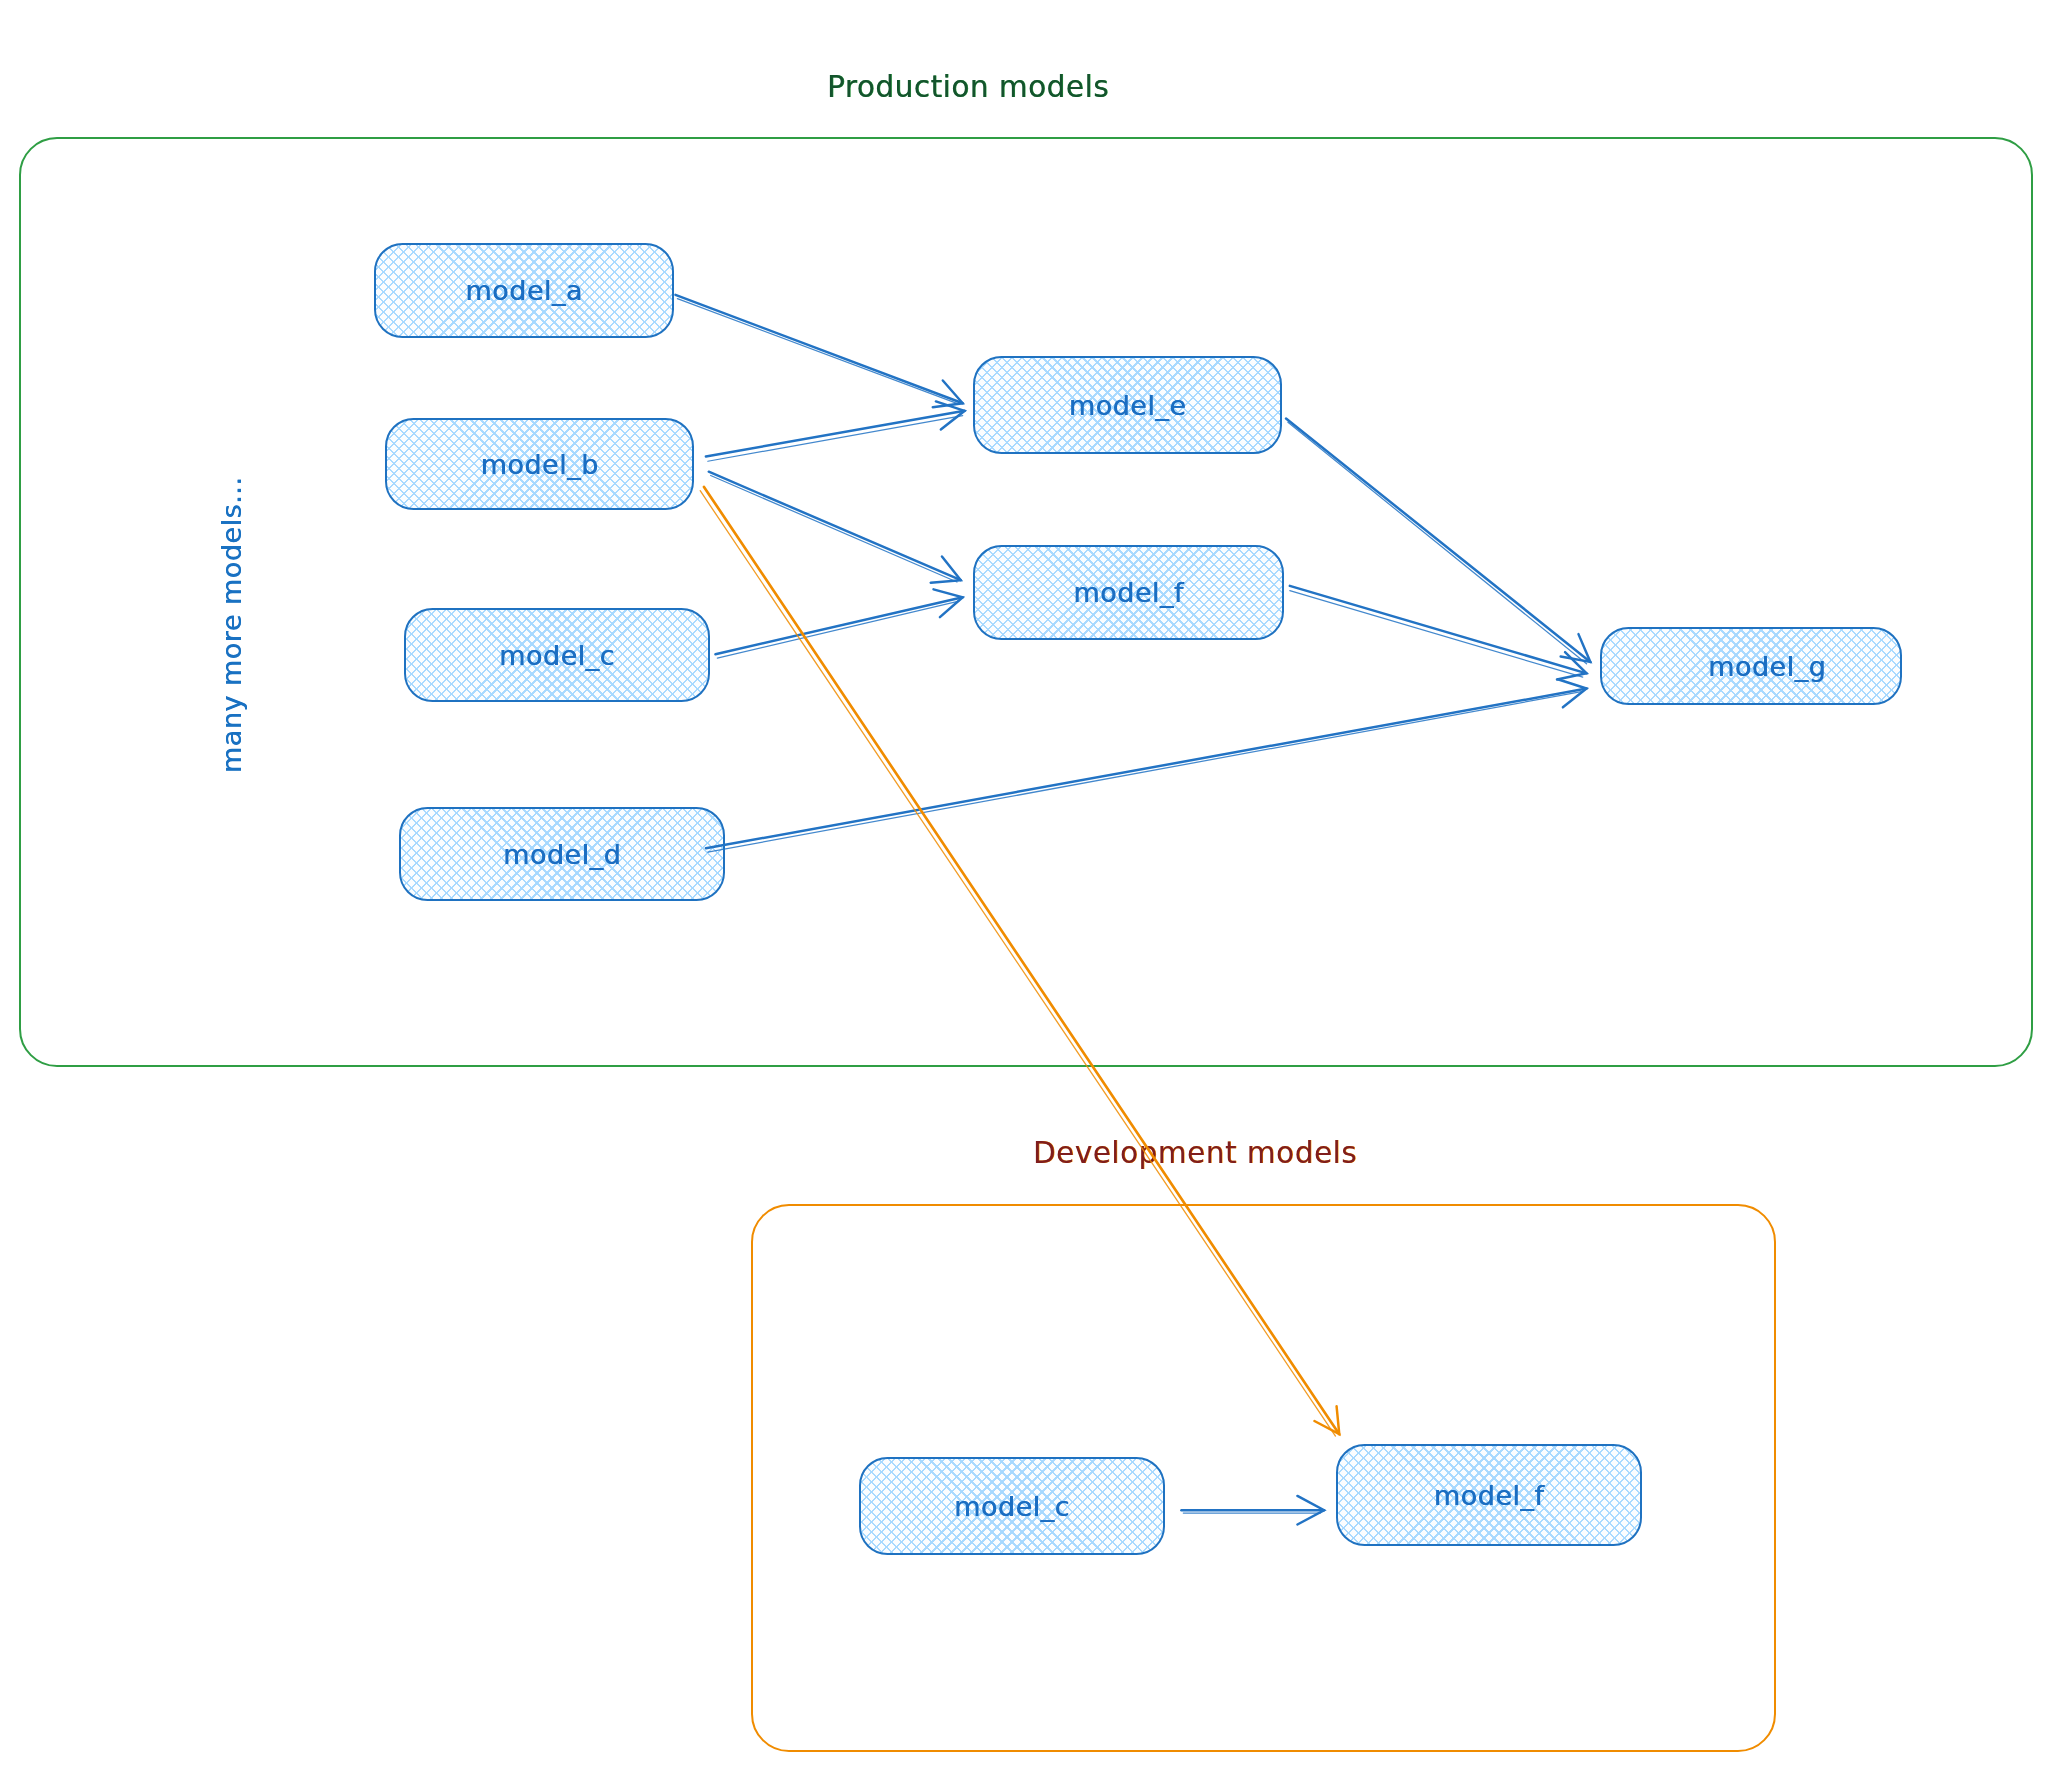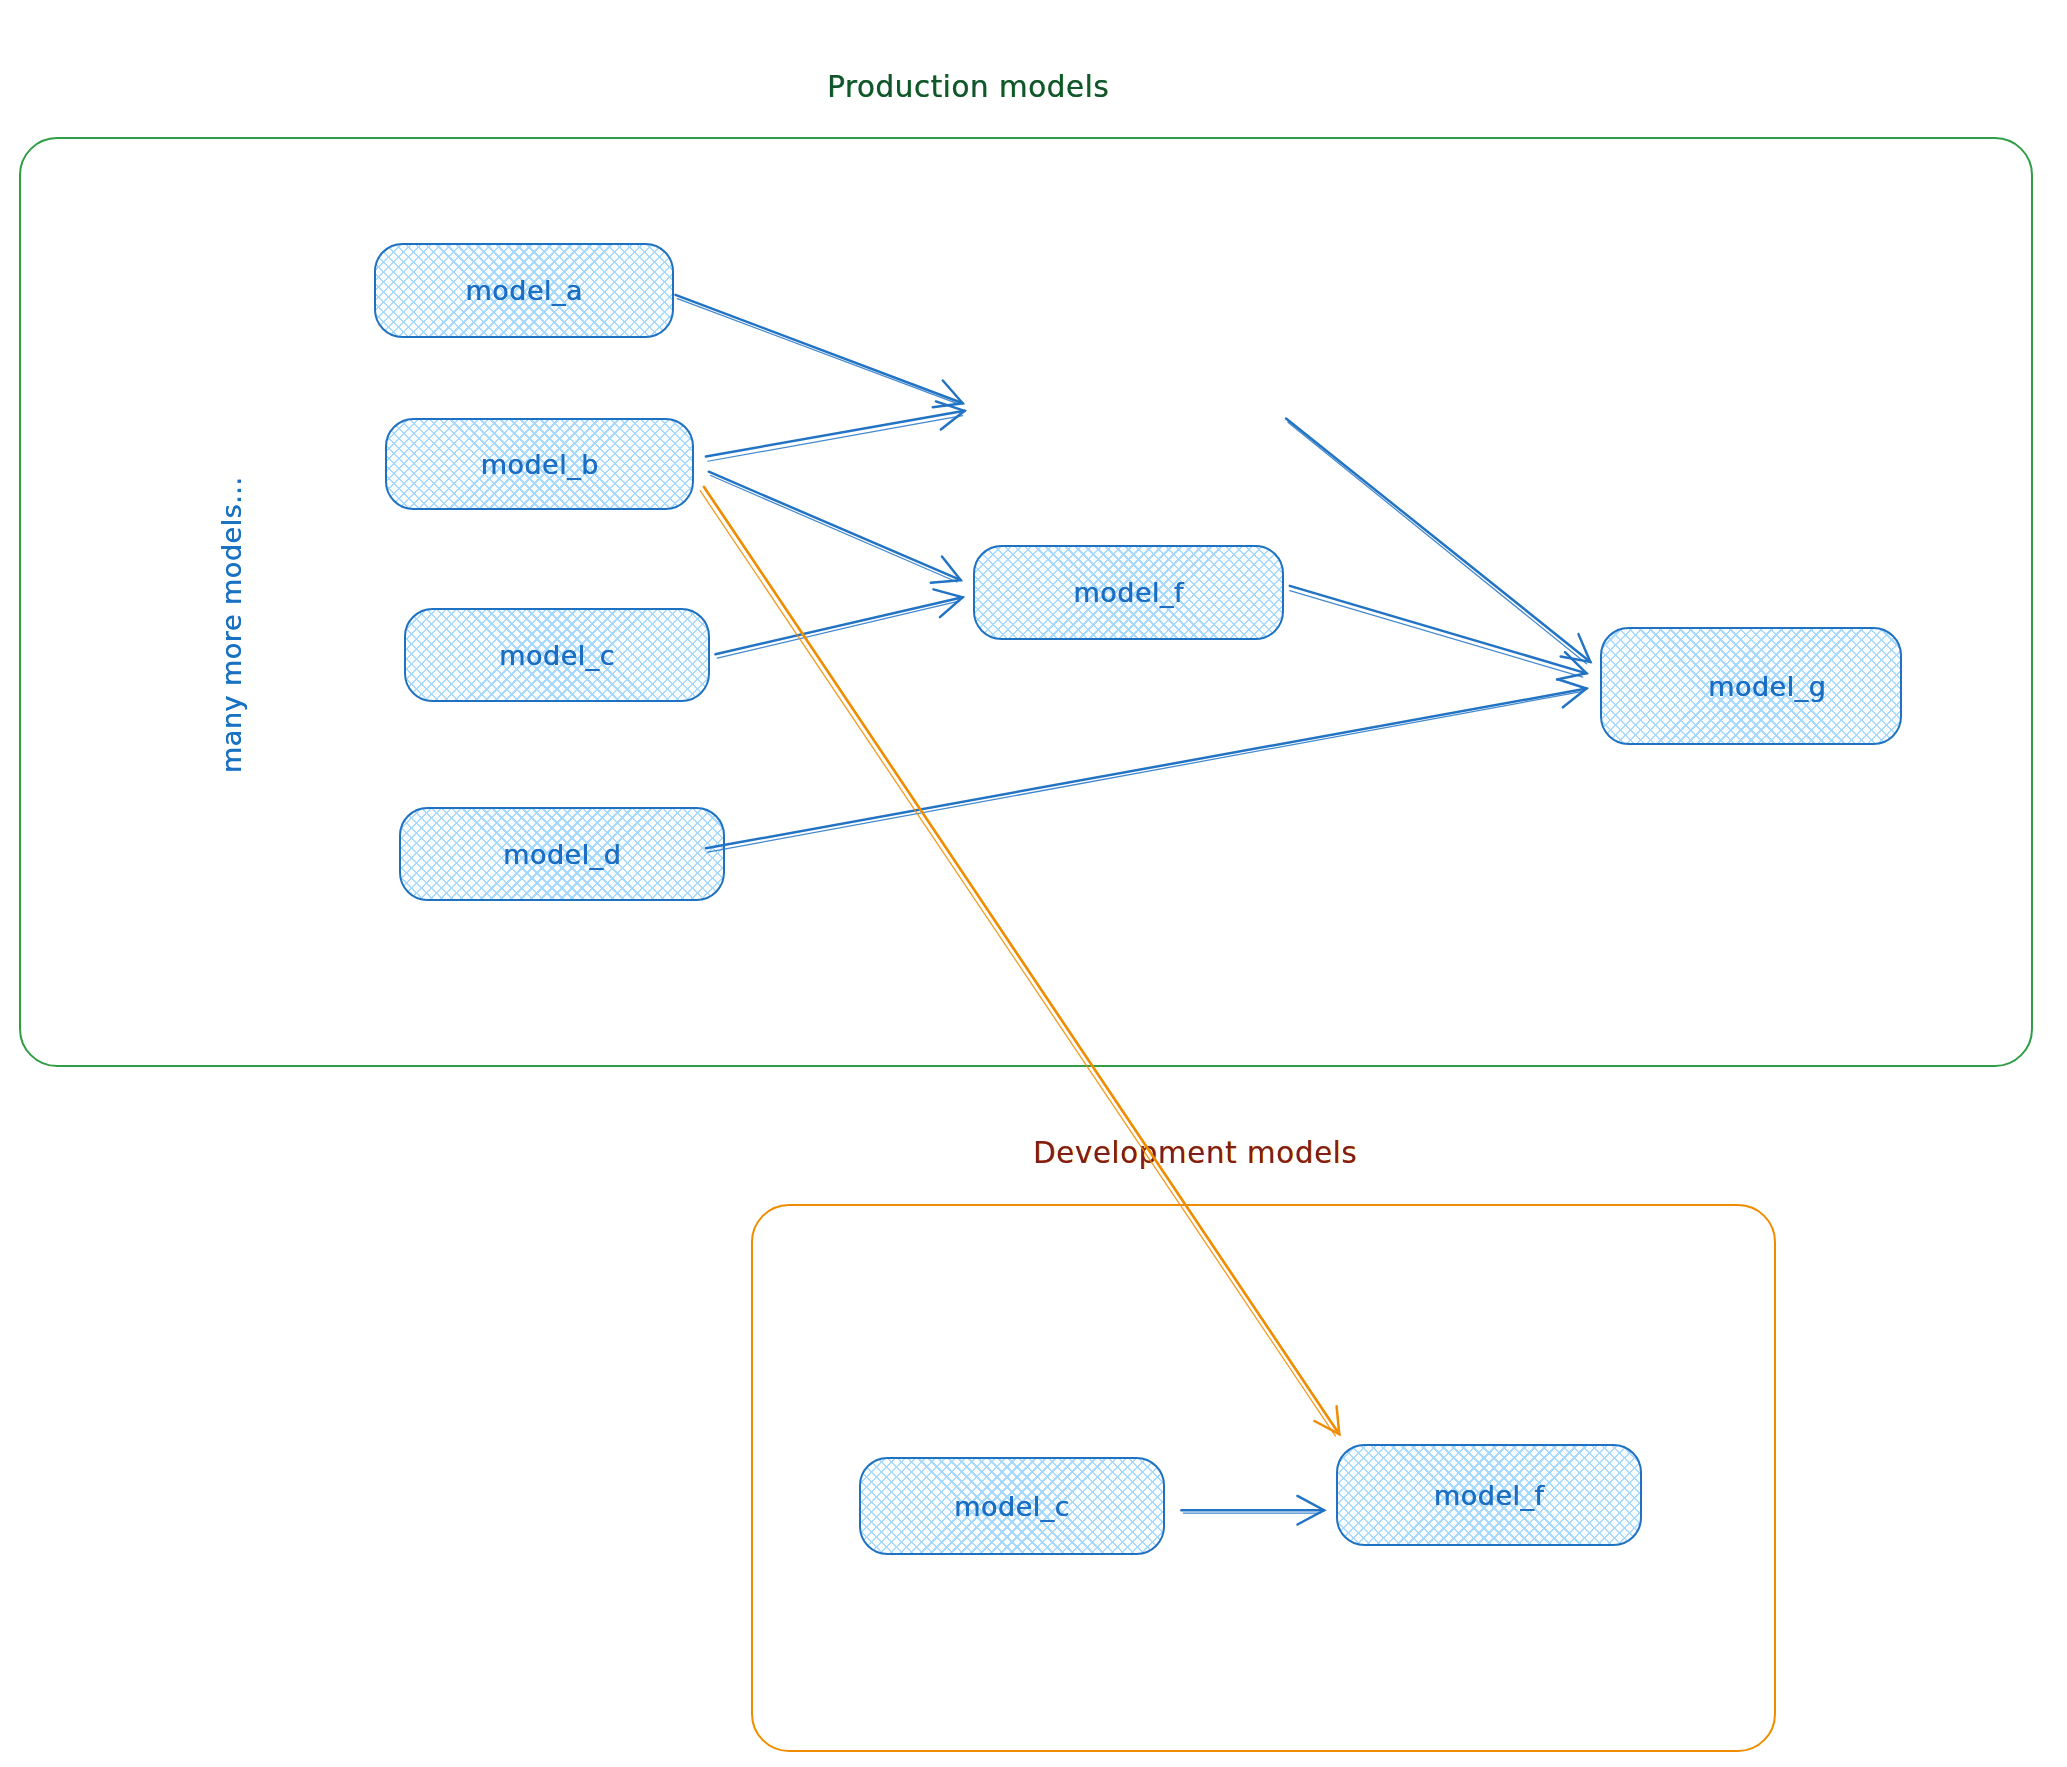--- a/index.html
+++ b/index.html
@@ -81,24 +81,27 @@
   </div>
   <div class="node" style="left:374px; top:243px; width:300px; height:95px;">
     <span class="node-label">model_a</span>
   </div>
   <div class="node" style="left:404px; top:608px; width:306px; height:94px;">
     <span class="node-label">model_c</span>
   </div>
   <div class="node" style="left:399px; top:807px; width:326px; height:94px;">
     <span class="node-label">model_d</span>
   </div>
+  <div class="node" style="left:973px; top:356px; width:309px; height:98px;">
+    <span class="node-label">model_e</span>
+  </div>
   <div class="node" style="left:973px; top:545px; width:311px; height:95px;">
     <span class="node-label">model_f</span>
   </div>
-  <div class="node" style="left:1600px; top:627px; width:302px; height:118px;padding-left:32px;">
+  <div class="node" style="left:1600px; top:627px; width:302px; height:78px;padding-left:32px;">
     <span class="node-label">model_g</span>
   </div>
 
   <div class="node" style="left:859px; top:1457px; width:306px; height:98px;">
     <span class="node-label">model_c</span>
   </div>
   <div class="node" style="left:1336px; top:1444px; width:306px; height:102px;">
     <span class="node-label">model_f</span>
   </div>
 

